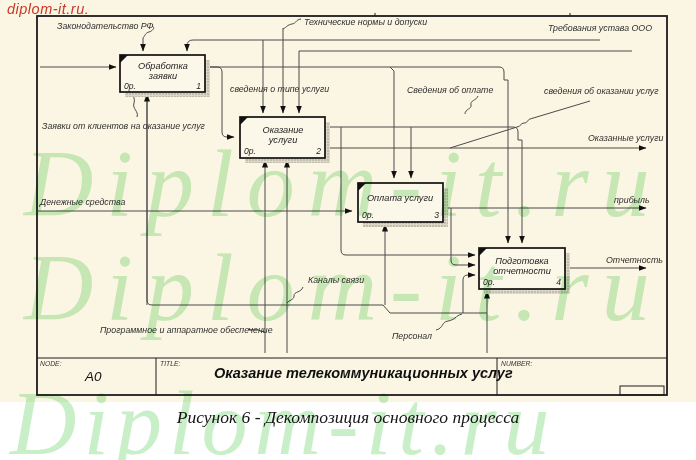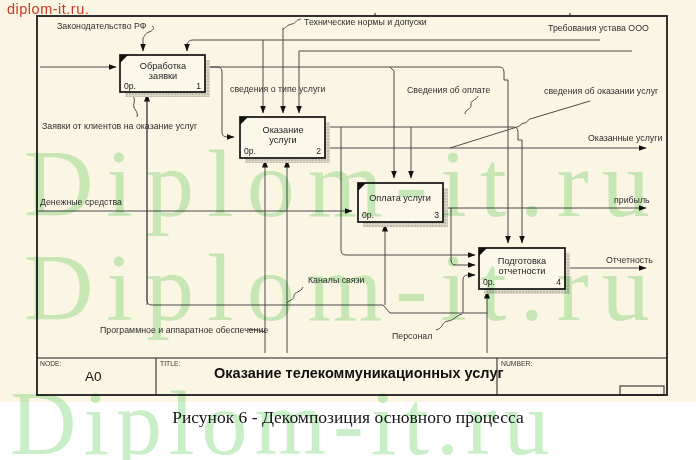--- a/index.html
+++ b/index.html
@@ -1,17 +1,17 @@
 <!DOCTYPE html>
 <html><head>
 <meta charset="utf-8">
 <style>
   html,body{margin:0;padding:0;}
   body{font-family:"Liberation Sans",sans-serif;}
-  .page{position:relative;width:696px;height:460px;background:#ffffff;overflow:hidden;}
+  .page{position:relative;width:696px;height:460px;background:#ffffff;overflow:hidden;font-style:italic;}
   .scan-bg{position:absolute;left:0;top:0;width:696px;height:402px;background:#fbf6e3;}
   .red-mark{position:absolute;left:7px;top:1px;font-size:14.5px;color:#cc3726;letter-spacing:.5px;}
   .diagram-svg{position:absolute;left:0;top:0;z-index:1;}
   .wm{position:absolute;z-index:2;font-family:"Liberation Serif",serif;color:#c9efc9;
       mix-blend-mode:multiply;white-space:nowrap;pointer-events:none;line-height:1;}
   .wm1{left:24px;top:136px;font-size:96px;letter-spacing:13px;}
   .wm2{left:24px;top:240px;font-size:96px;letter-spacing:13px;}
   .wm3{left:10px;top:377px;font-size:92px;letter-spacing:7px;}
   .caption{position:absolute;left:0;top:407px;width:696px;text-align:center;z-index:1;
       font-family:"Liberation Serif",serif;font-size:17.5px;color:#141414;}

